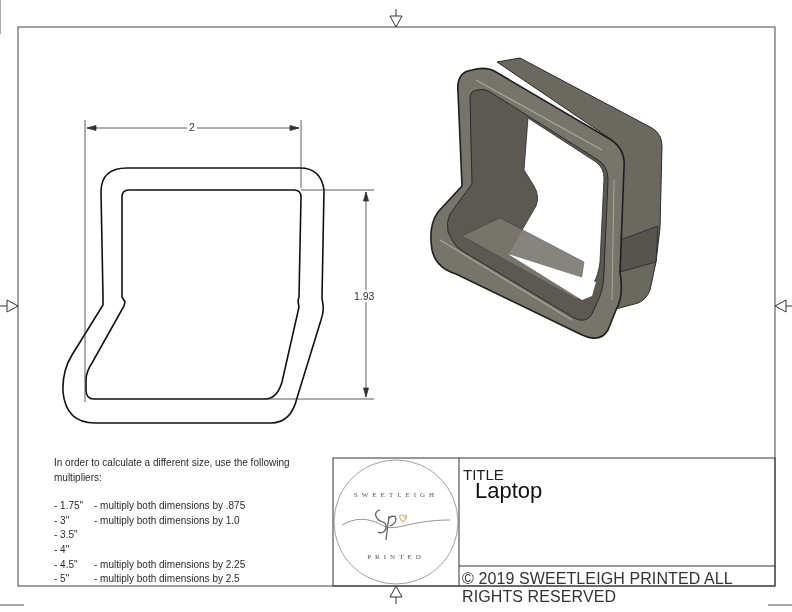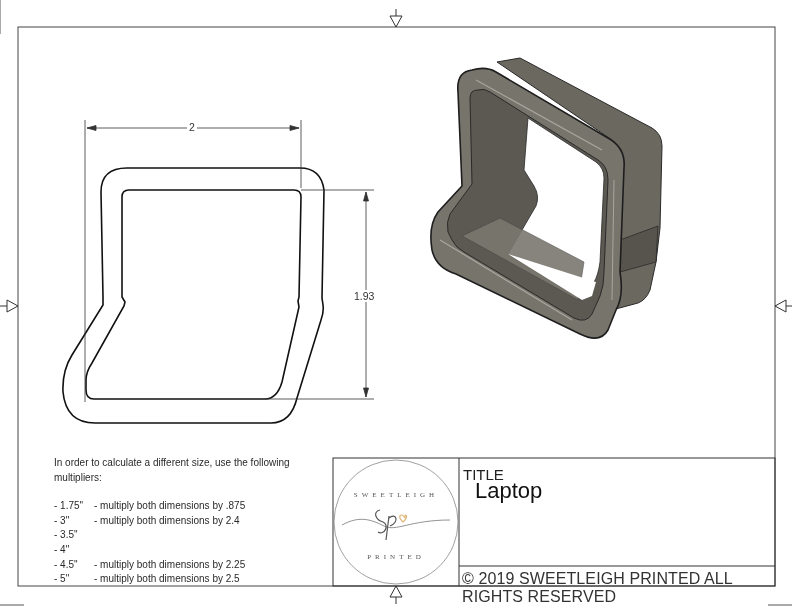--- a/index.html
+++ b/index.html
@@ -108,21 +108,21 @@
 <div class="abs dim-text" style="left:352px; top:290px;">1.93</div>
 
 <div class="abs notes">
   <div class="intro">In order to calculate a different size, use the following multipliers:</div>
   <div class="mrow">
     <span class="sz">- 1.75"</span>
     <span>- multiply both dimensions by .875</span>
   </div>
   <div class="mrow">
     <span class="sz">- 3"</span>
-    <span>- multiply both dimensions by 2.4</span>
+    <span>- multiply both dimensions by 1.0</span>
   </div>
   <div class="mrow">
     <span class="sz">- 3.5"</span>
   </div>
   <div class="mrow">
     <span class="sz">- 4"</span>
   </div>
   <div class="mrow">
     <span class="sz">- 4.5"</span>
     <span>- multiply both dimensions by 2.25</span>

